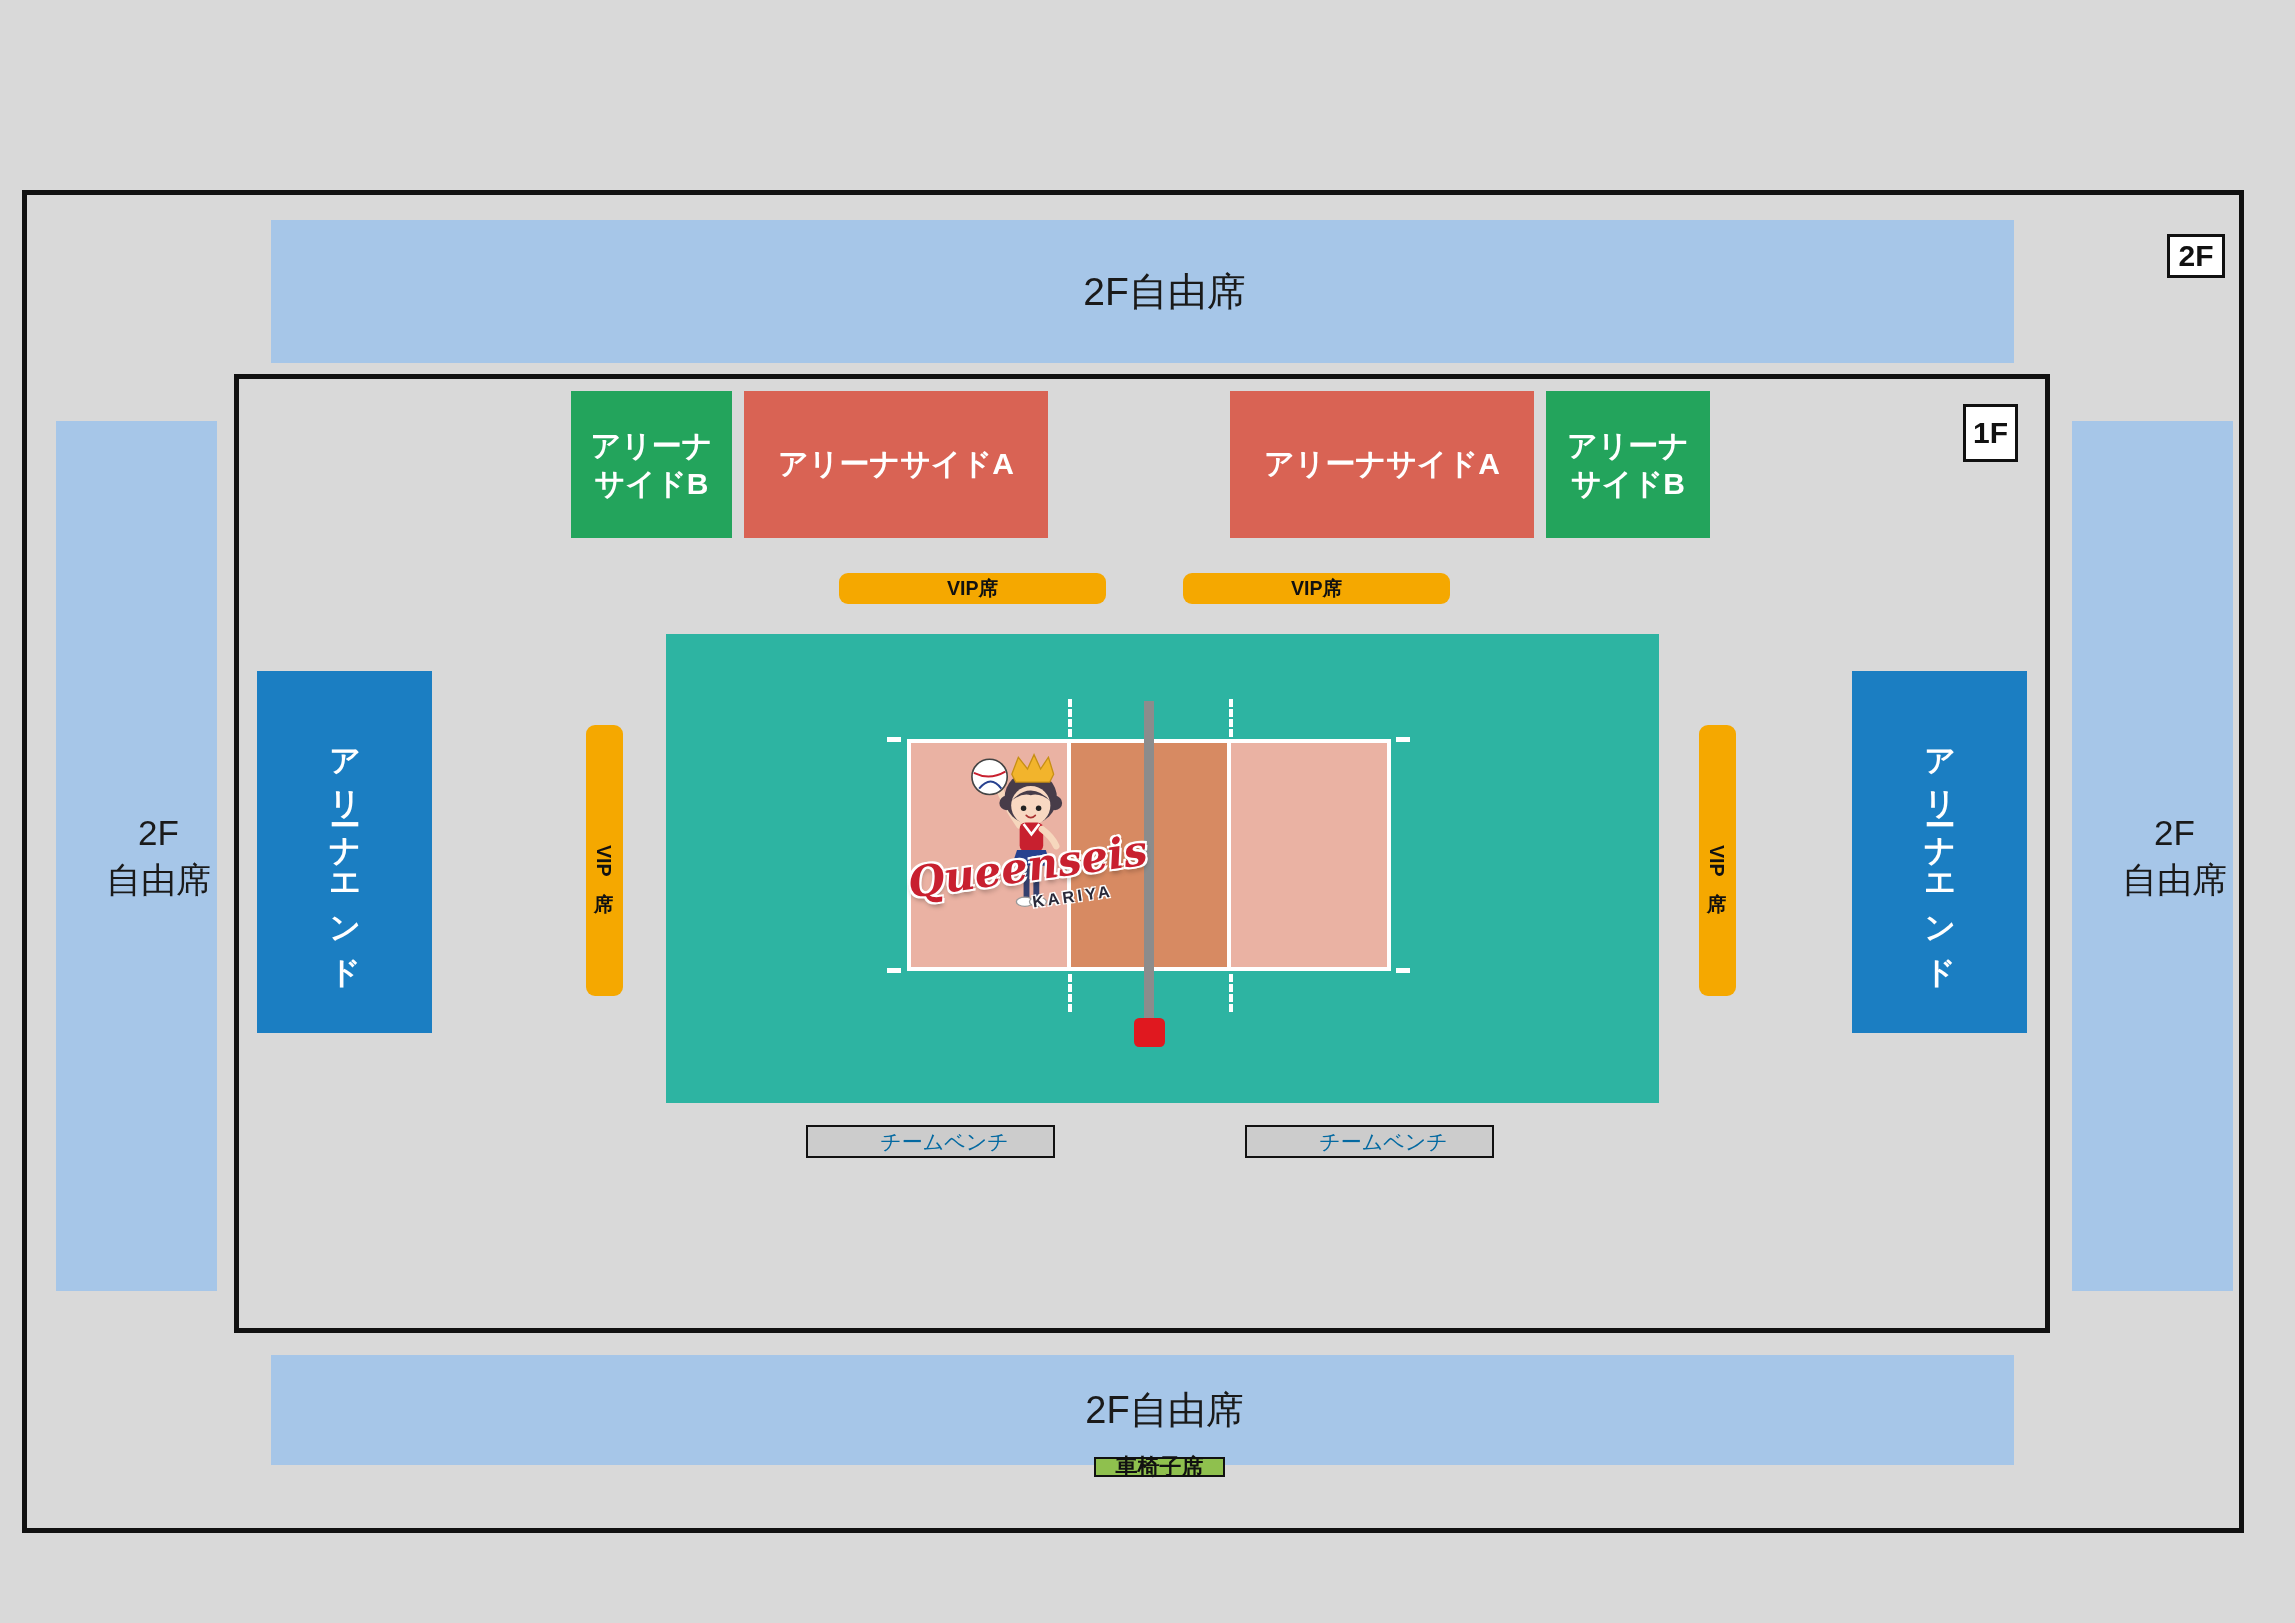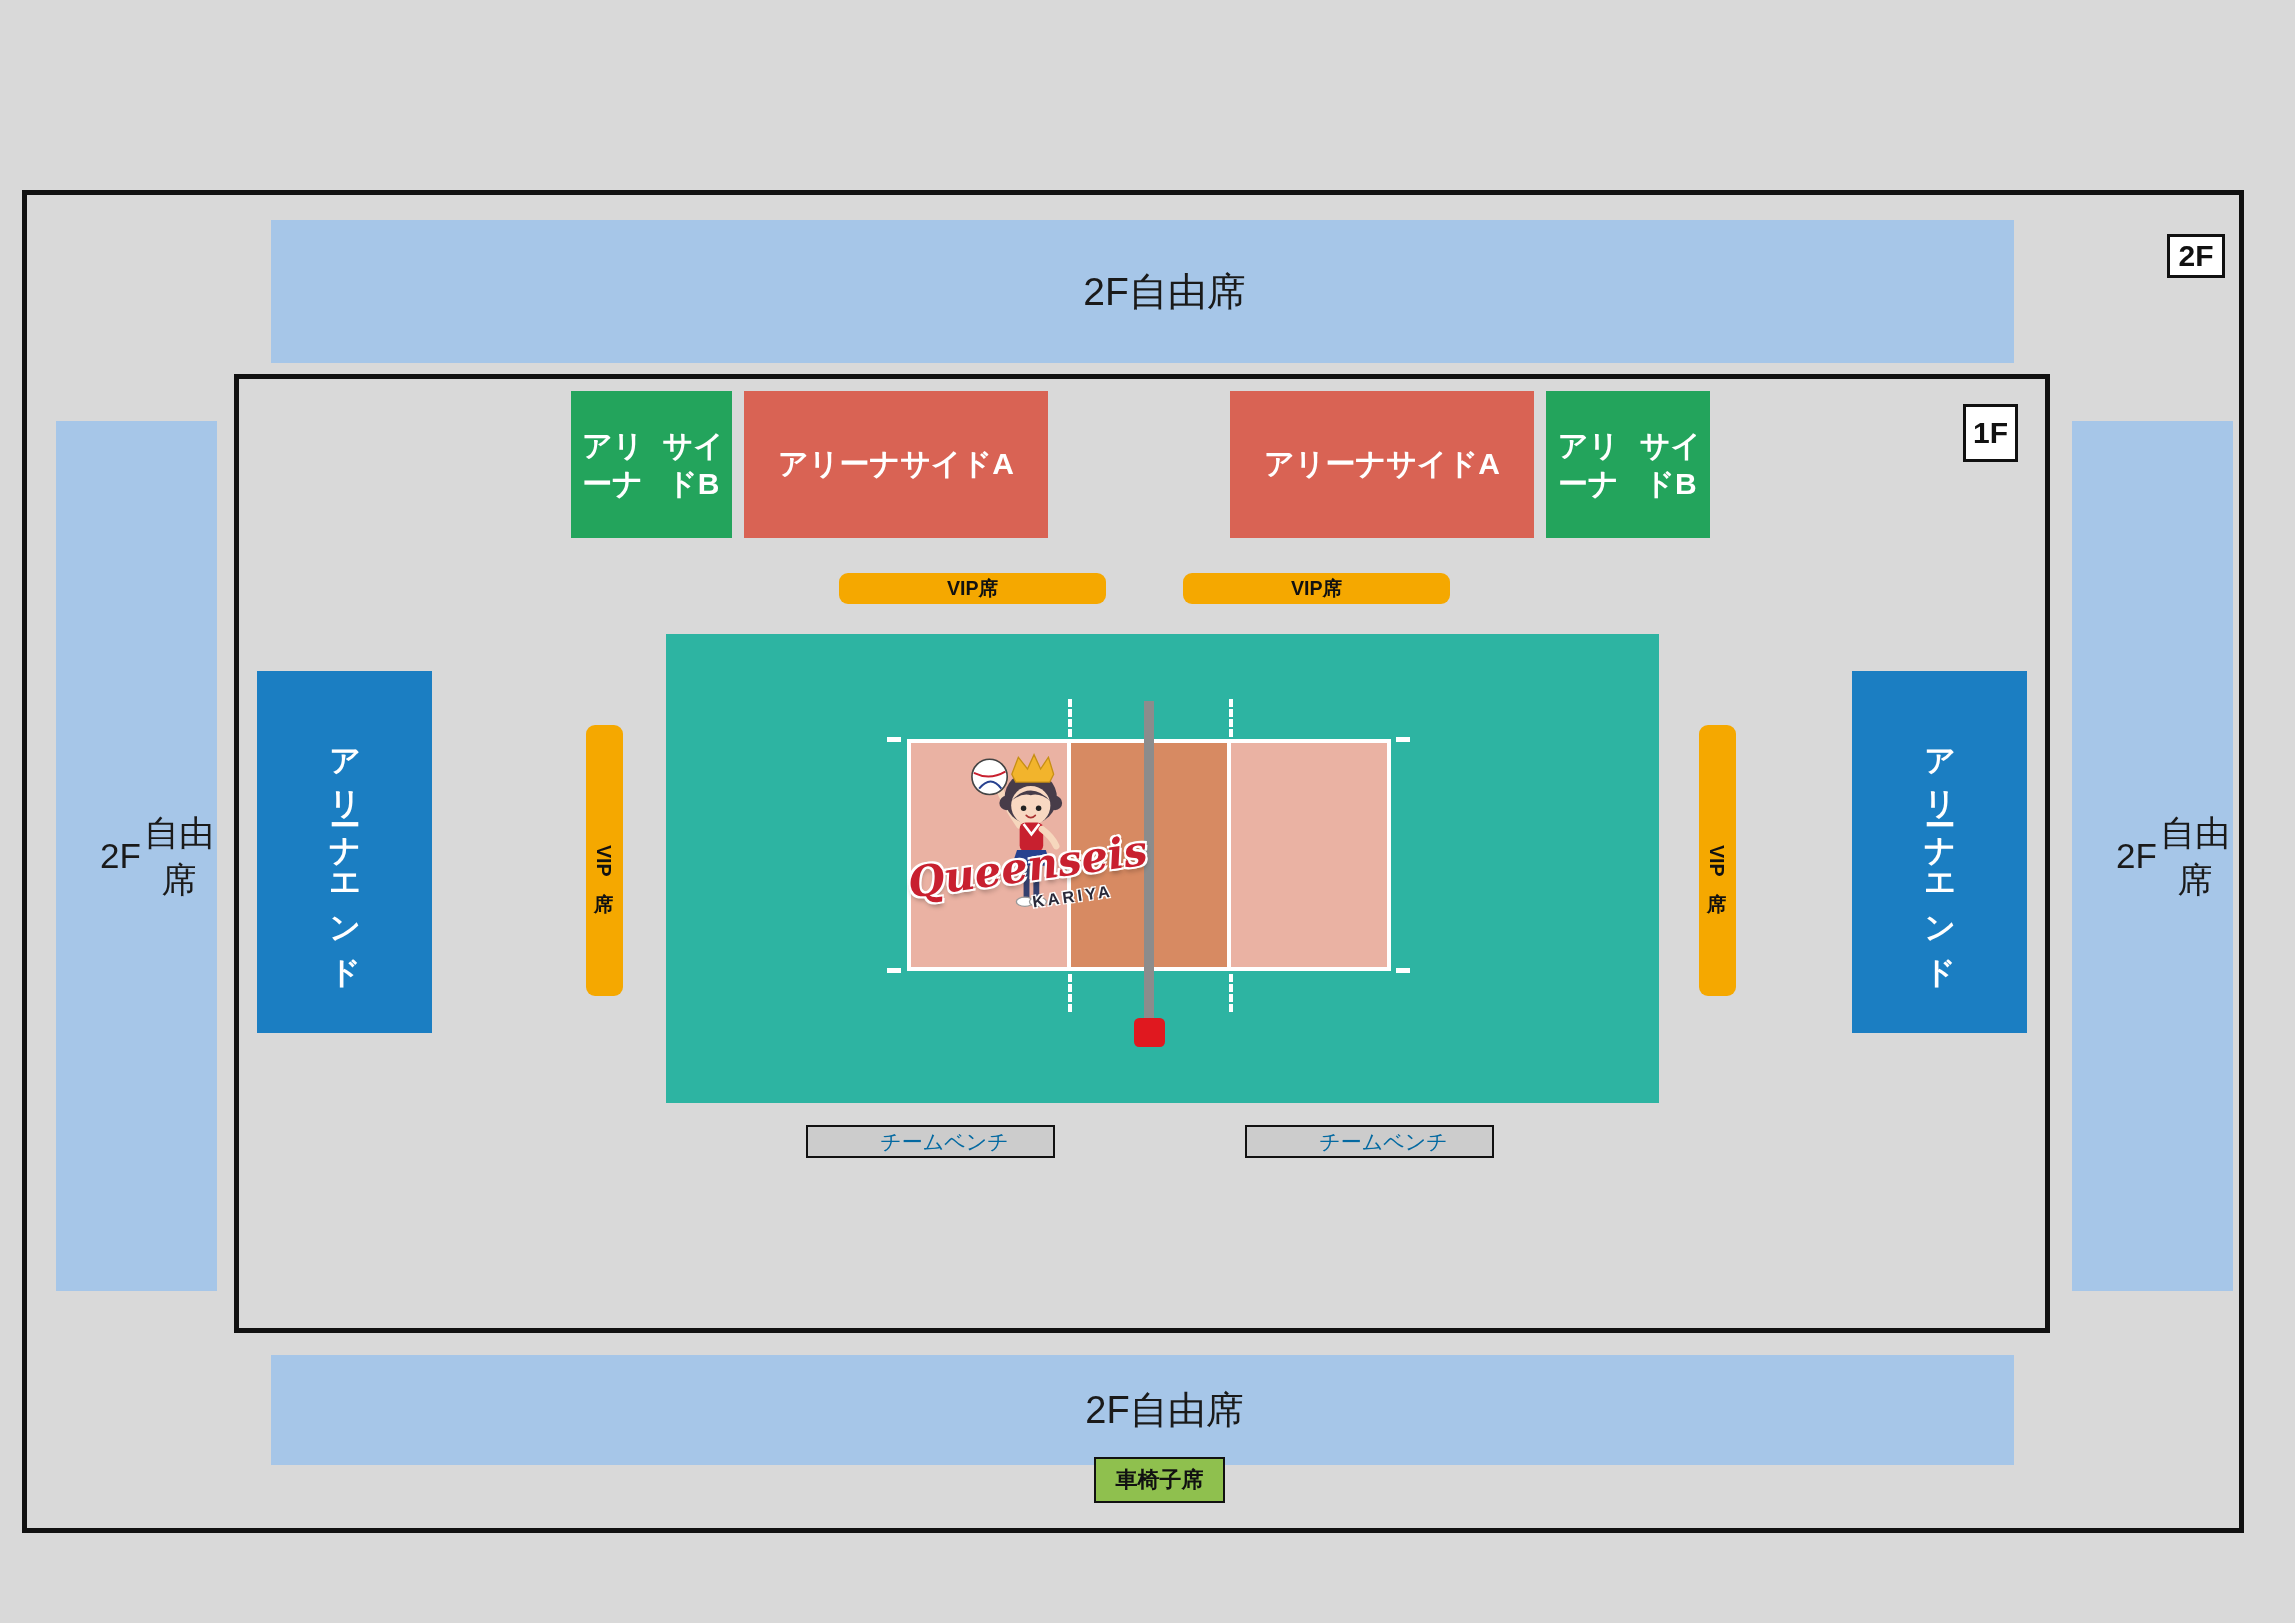--- a/index.html
+++ b/index.html
@@ -1,20 +1,20 @@
 <!DOCTYPE html>
 <html style="--bg: #d9d9d9; --stand_blue: #a6c6e8; --side_a_red: #d96354; --side_b_green: #23a45c; --vip_orange: #f5a800; --court_teal: #2db4a2; --court_light: #eab2a3; --court_dark: #d78a62; --end_blue: #1b7ec2; --bench_gray: #cccccc; --wheelchair_green: #8fc04e; --net_gray: #8c8c8c; --net_base_red: #e0181f; --logo_red: #c8202f;font-size:10.5px"><head>
 <meta charset="utf-8">
 <style>
   html,body{margin:0;padding:0;background:#d9d9d9;}
   .stage{position:relative;width:2295px;height:1623px;background:var(--bg,#d9d9d9);
          font-family:"Liberation Sans",sans-serif;overflow:hidden;}
   .abs{position:absolute;box-sizing:border-box;}
   .center{display:flex;align-items:center;justify-content:center;text-align:center;}
-  .col{flex-direction:row;}
+  .col{flex-direction:column;}
 
   
   .outer-rect{left:22px;top:190px;width:2222px;height:1343px;border:5.9px solid #111;}
   .inner-rect{left:234px;top:374px;width:1816px;height:959px;border:5.2px solid #111;}
 
   .badge{background:#fff;border:3.3px solid #111;font-size:30px;font-weight:600;color:#111;}
   .badge-2f{left:2167px;top:234px;width:58px;height:44px;}
   .badge-1f{left:1963px;top:404px;width:55px;height:58px;}
 
   
@@ -60,21 +60,21 @@
   .dash-tl{left:402px;top:65px;} .dash-tr{left:563px;top:65px;}
   .dash-bl{left:402px;top:340px;} .dash-br{left:563px;top:340px;}
   .net{position:absolute;left:478px;top:67px;width:9.8px;height:322px;background:var(--net_gray,#8c8c8c);}
   .net-base{position:absolute;left:468px;top:384px;width:31px;height:29px;border-radius:5.2px;
             background:var(--net_base_red,#e0181f);}
 
   
   .bench{background:var(--bench_gray,#cccccc);border:2px solid #111;color:#0369a1;font-size:21px;padding-left:28px;}
   .bench-left{left:806px;top:1125px;width:249px;height:33px;}
   .bench-right{left:1245px;top:1125px;width:249px;height:33px;}
-  .wheelchair{left:1094px;top:1457px;width:131px;height:46px;background:var(--wheelchair_green,#8fc04e);
+  .wheelchair{left:1094px;top:1457px;width:131px;height:20px;background:var(--wheelchair_green,#8fc04e);
               border:2.6px solid #111;color:#111;font-size:22px;font-weight:bold;}
 
   
   .logo{position:absolute;left:250px;top:118px;width:222px;height:216px;}
   .mascot-svg{position:absolute;left:46px;top:0;width:131px;height:170px;}
   .logo-script{position:absolute;left:-13px;top:90px;width:249px;text-align:center;
                transform:rotate(-8deg);font-family:"DejaVu Serif",serif;font-style:italic;
                font-weight:bold;font-size:42px;color:var(--logo_red,#c8202f);
                text-shadow:-2px -2px 0 #fff,2px -2px 0 #fff,-2px 2px 0 #fff,2px 2px 0 #fff,0 3.9px 5.2px rgba(0,0,0,.35);}
   .logo-sub{position:absolute;left:116px;top:135px;transform:rotate(-8deg);

